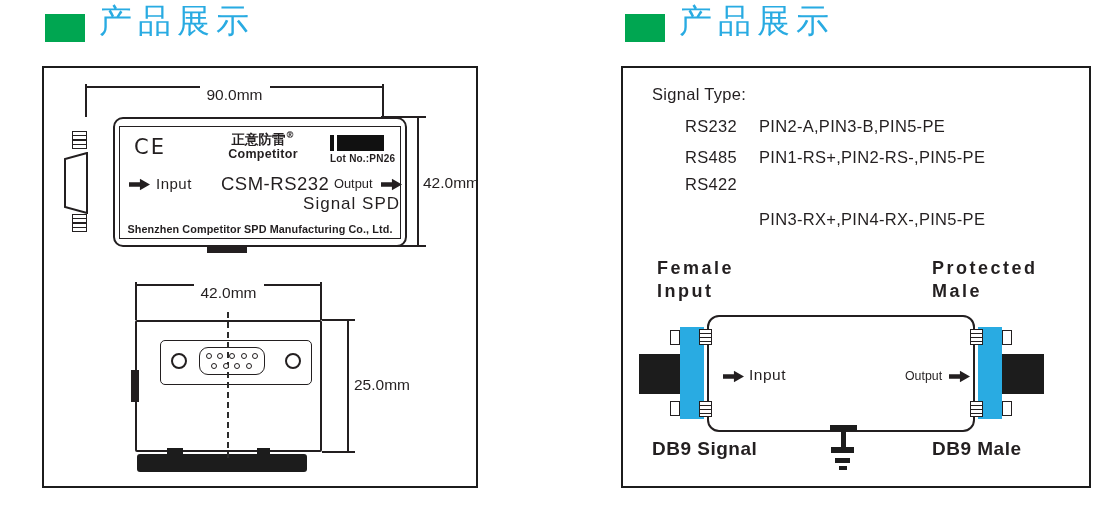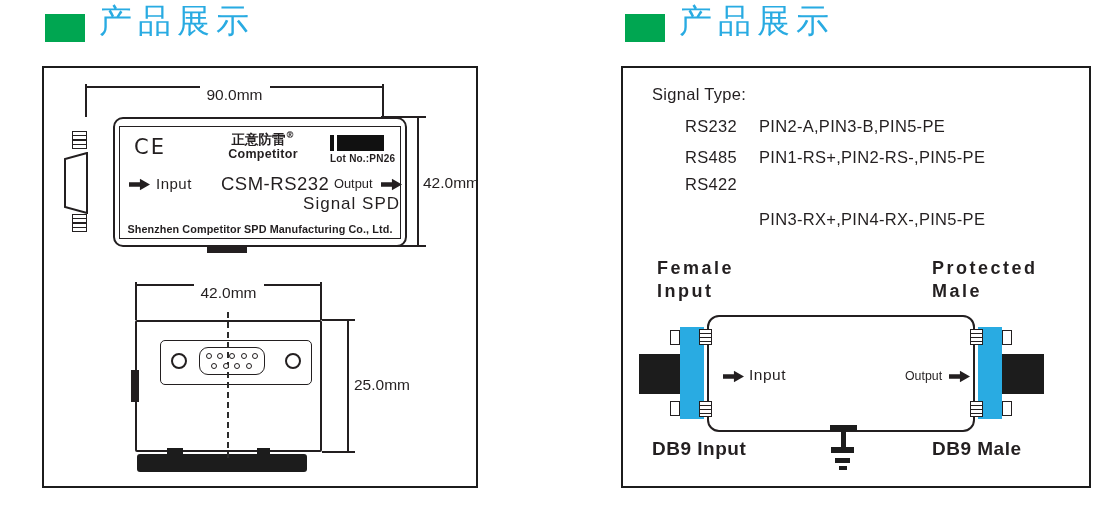--- a/index.html
+++ b/index.html
@@ -230,17 +230,17 @@
       <span class="w-out" style="left:196px;top:51px;">Output</span>
       <span class="arr" style="left:240px;top:53px;"></span>
     </div>
 
     <div class="gnd" style="left:207px;top:357px;width:27px;height:6px;"></div>
     <div class="gnd" style="left:218px;top:361px;width:5px;height:20px;"></div>
     <div class="gnd" style="left:208px;top:379px;width:23px;height:6px;"></div>
     <div class="gnd" style="left:212px;top:390px;width:15px;height:5px;"></div>
     <div class="gnd" style="left:216px;top:398px;width:8px;height:4px;"></div>
 
-    <div class="db9label" style="left:29px;top:370px;">DB9 Input</div>
+    <div class="db9label" style="left:29px;top:370px;">DB9 Signal</div>
     <div class="db9label" style="left:309px;top:370px;">DB9 Male</div>
   </div>
 
 </div>
 
 </body></html>

